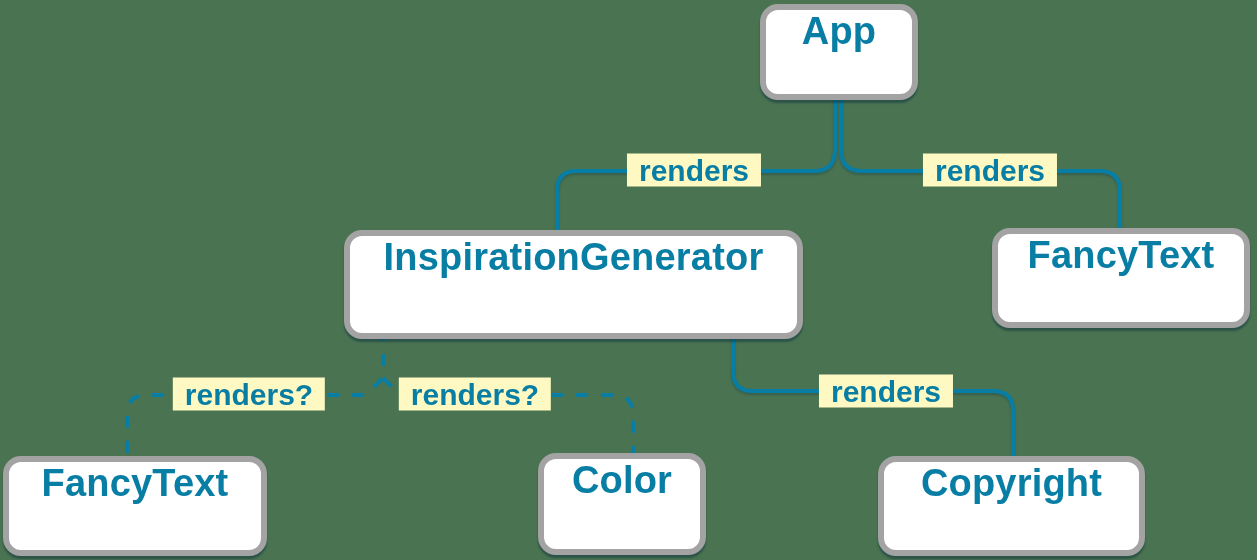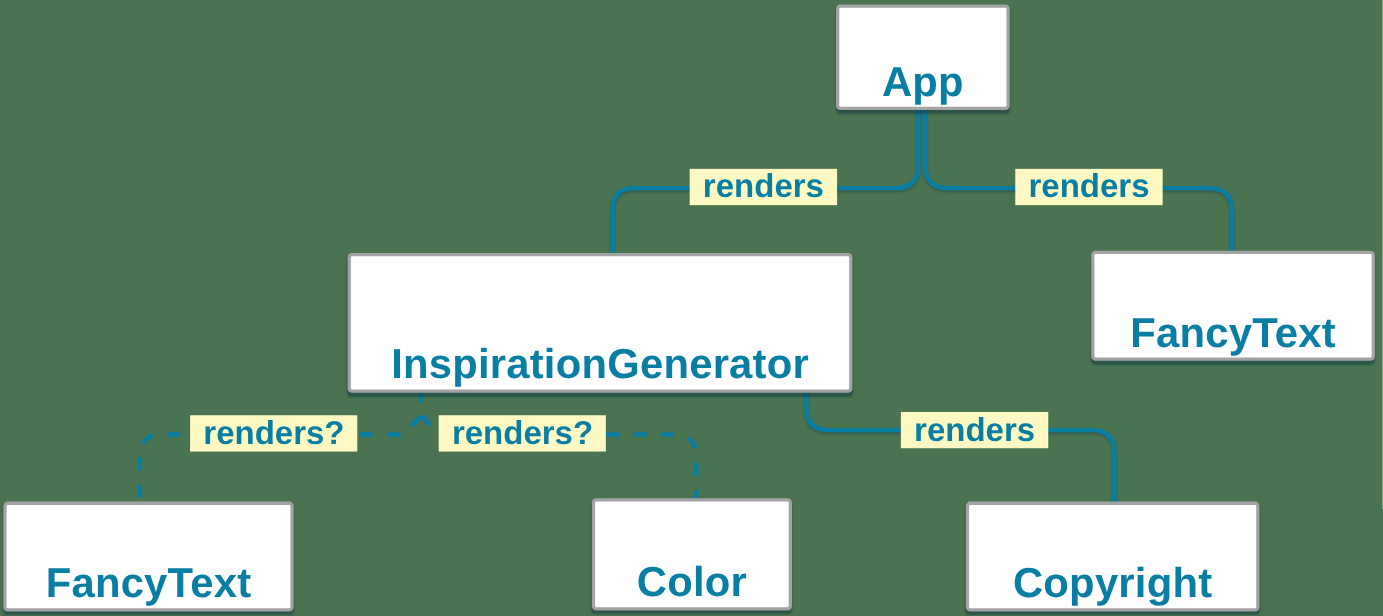--- a/index.html
+++ b/index.html
@@ -27,25 +27,25 @@
     filter: drop-shadow(0 2px 1px rgba(7, 44, 63, 0.28));
   }
   .edges-svg path.dashed {
     stroke-dasharray: 12 13;
     filter: none;
   }
   .node {
     position: absolute;
     box-sizing: border-box;
     background: #ffffff;
-    border: 3px solid #a3a3a3;
-    border-radius: 4px;
+    border: 6px solid #a3a3a3;
+    border-radius: 18px;
     box-shadow: 0 3px 2px rgba(7, 44, 63, 0.45);
     display: flex;
-    align-items: flex-end;
+    align-items: flex-start;
     justify-content: center;
     color: #087ea4;
     font-size: 38px;
     font-weight: 700;
     letter-spacing: 0.2px;
     white-space: nowrap;
   }
   .edge-label {
     position: absolute;
     transform: translate(-50%, -50%);
@@ -74,33 +74,33 @@
   <div class="edge-label" style="left:694px; top:170px;">renders</div>
   <div class="edge-label" style="left:990px; top:170px;">renders</div>
   <div class="edge-label" style="left:886px; top:391px;">renders</div>
   <div class="edge-label" style="left:249px; top:394px;">renders?</div>
   <div class="edge-label" style="left:475px; top:394px;">renders?</div>
 
   <div class="node" style="left:760px; top:4px; width:158px; height:96px;">
     <span>App</span>
   </div>
 
-  <div class="node" style="left:316px; top:230px; width:459px; height:127px;">
+  <div class="node" style="left:344px; top:230px; width:459px; height:109px;">
     <span>InspirationGenerator</span>
   </div>
 
   <div class="node" style="left:992px; top:228px; width:258px; height:100px;">
     <span>FancyText</span>
   </div>
 
   <div class="node" style="left:3px; top:456px; width:264px; height:100px;">
     <span>FancyText</span>
   </div>
 
-  <div class="node" style="left:538px; top:453px; width:182px; height:102px;">
+  <div class="node" style="left:538px; top:453px; width:168px; height:102px;">
     <span>Color</span>
   </div>
 
   <div class="node" style="left:878px; top:456px; width:267px; height:100px;">
     <span>Copyright</span>
   </div>
 
 </div>
 
 </body></html>

